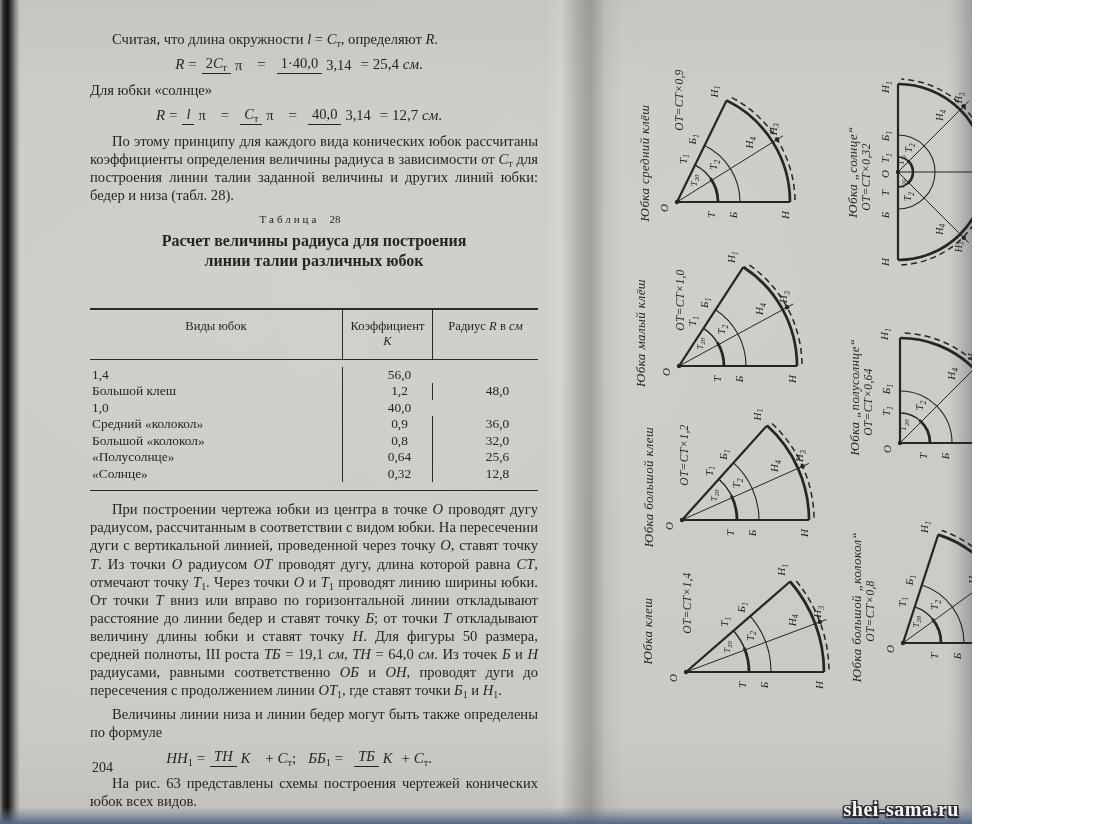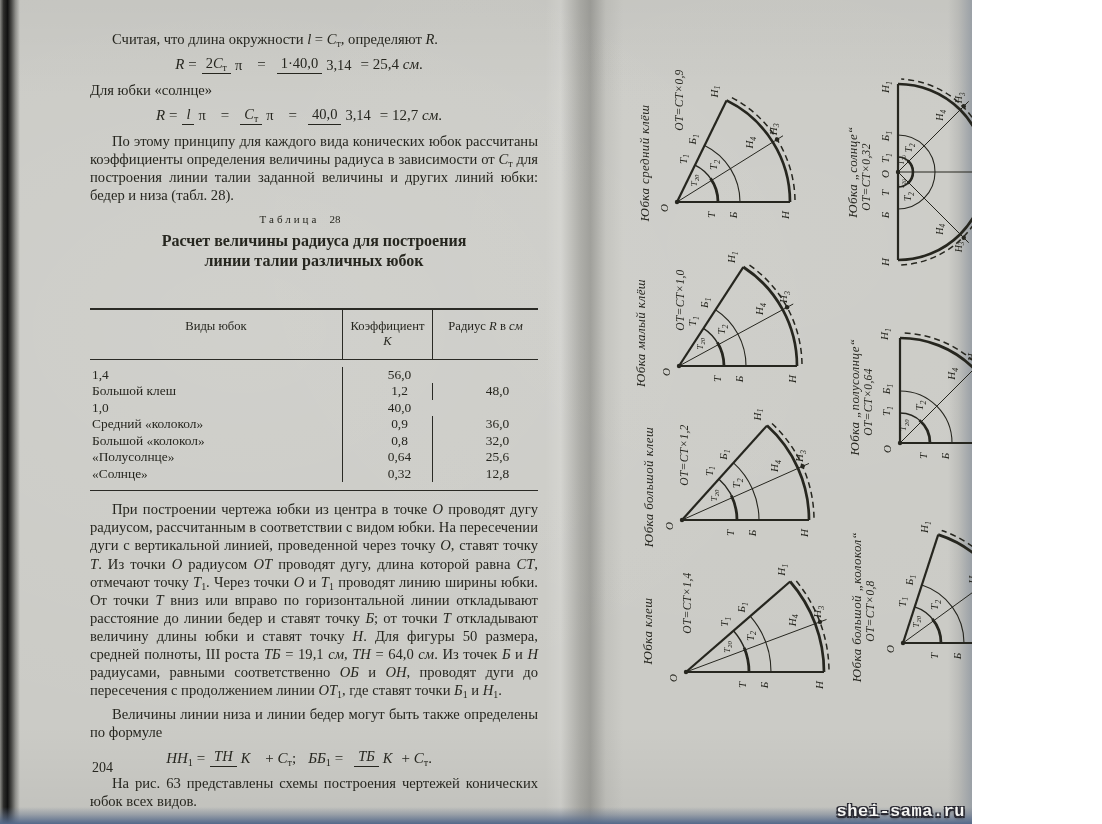--- a/index.html
+++ b/index.html
@@ -40,22 +40,22 @@
   .tbl .hrow > div{padding:9px 3px;text-align:center;}
   .tbl .hrow > div + div{border-left:1.2px solid #2a2a25;}
   .tbl .brow{display:grid;grid-template-columns:252px 90px 106px;line-height:16.5px;}
   .tbl .brow > div + div{border-left:1.2px solid #2a2a25;text-align:center;padding-left:24px;}
   .tbl .body{padding:7px 0 8px;}
   .tbl .brow > div:first-child{padding-left:2px;text-align:left;}
   .page-num{position:absolute;left:92px;top:760px;font-size:14px;}
 
   
   #fig{position:absolute;left:0;top:0;pointer-events:none;}
-  .watermark{position:absolute;right:7px;bottom:3px;font-family:Liberation Mono, monospace;
-        font-weight:bold;font-size:17px;letter-spacing:0.5px;color:#f4f4f2;
+  .watermark{position:absolute;right:13px;bottom:3px;font-family:Liberation Serif, serif;
+        font-weight:bold;font-size:20px;letter-spacing:0.5px;color:#f4f4f2;
         text-shadow:-1.5px -1.5px 0 #2a2a33,1.5px -1.5px 0 #2a2a33,-1.5px 1.5px 0 #2a2a33,1.5px 1.5px 0 #2a2a33,0 2px 3px #1c1c26;}
 </style>
 </head>
 <body>
 
 <div id="page">
   <div class="edge-left"></div>
   <div class="gutter"></div>
   <div class="edge-right"></div>
   <div class="bottom-band"></div>

